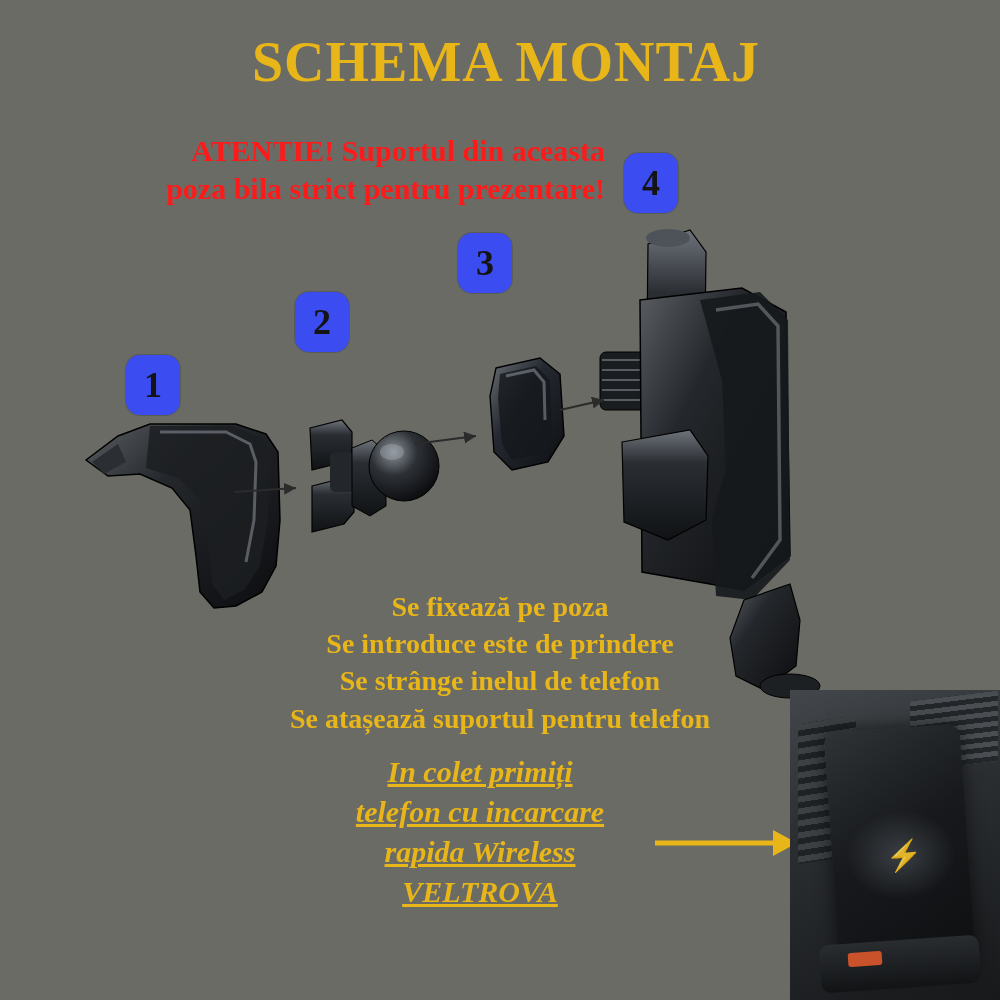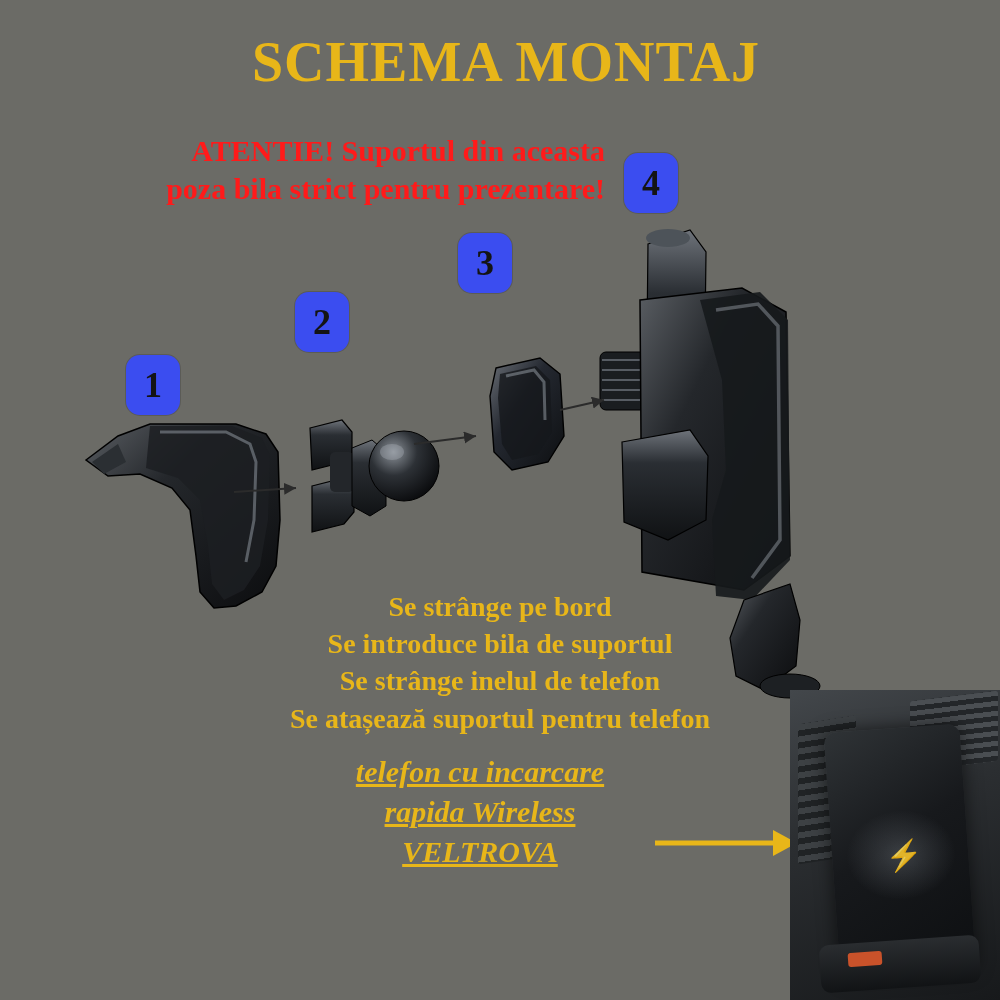--- a/index.html
+++ b/index.html
@@ -299,27 +299,28 @@
       <line x1="560" y1="410" x2="604" y2="400" marker-end="url(#arrowSm)"></line>
     </g>
   </svg>
 
   <div class="badge" id="badge-1">1</div>
   <div class="badge" id="badge-2">2</div>
   <div class="badge" id="badge-3">3</div>
   <div class="badge" id="badge-4">4</div>
 
   <div class="steps">
-    <div>Se strânge pe bord</div>
-    <div>Se introduce bila de suportul</div>
+    <div>Se fixează pe poza</div>
+    <div>Se introduce este de prindere</div>
     <div>Se strânge inelul de telefon</div>
     <div>Se atașează suportul pentru telefon</div>
   </div>
 
   <div class="promo">
+    <div>In colet  primiți</div>
     <div>telefon cu incarcare</div>
     <div>rapida Wireless</div>
     <div>VELTROVA</div>
   </div>
 
   <div class="arrow-wrap">
     <svg width="145" height="30" viewBox="0 0 145 30">
       <line x1="0" y1="15" x2="120" y2="15" stroke="#e8b619" stroke-width="5"></line>
       <path d="M118,2 L142,15 L118,28 Z" fill="#e8b619"></path>
     </svg>

